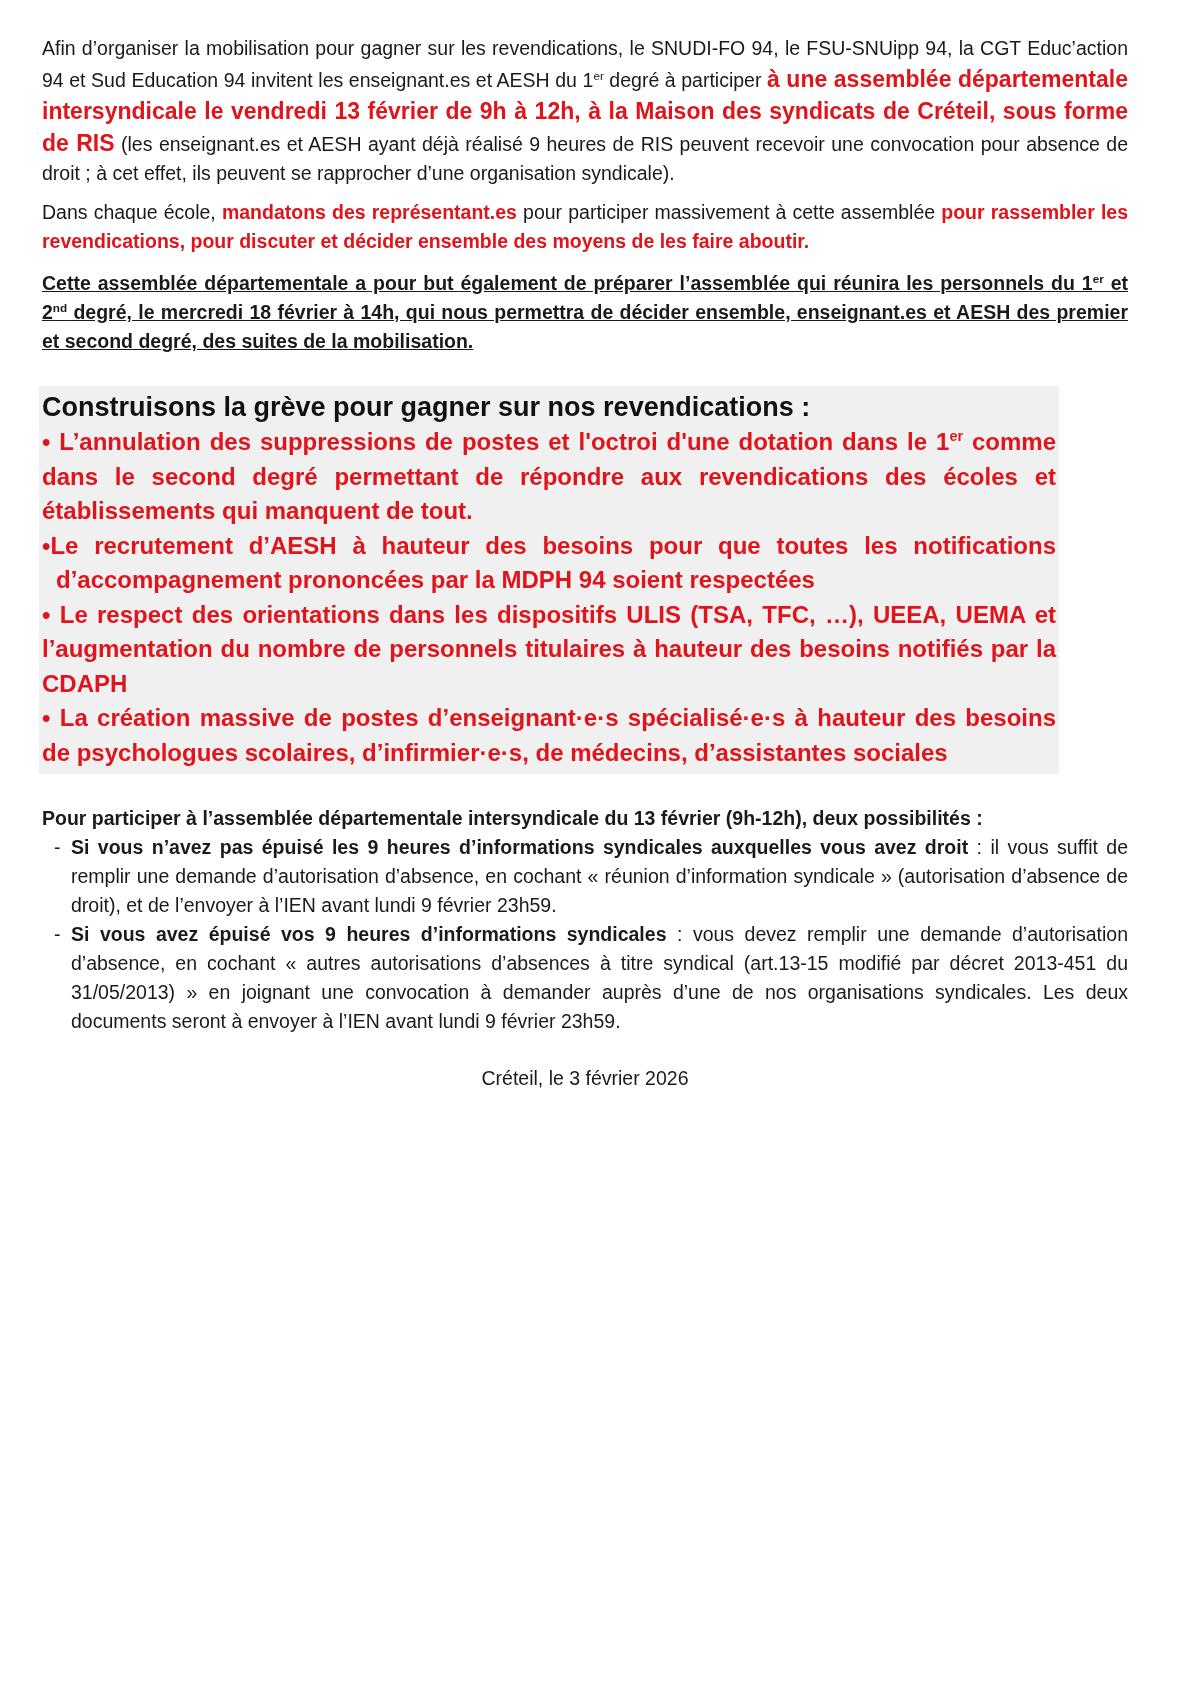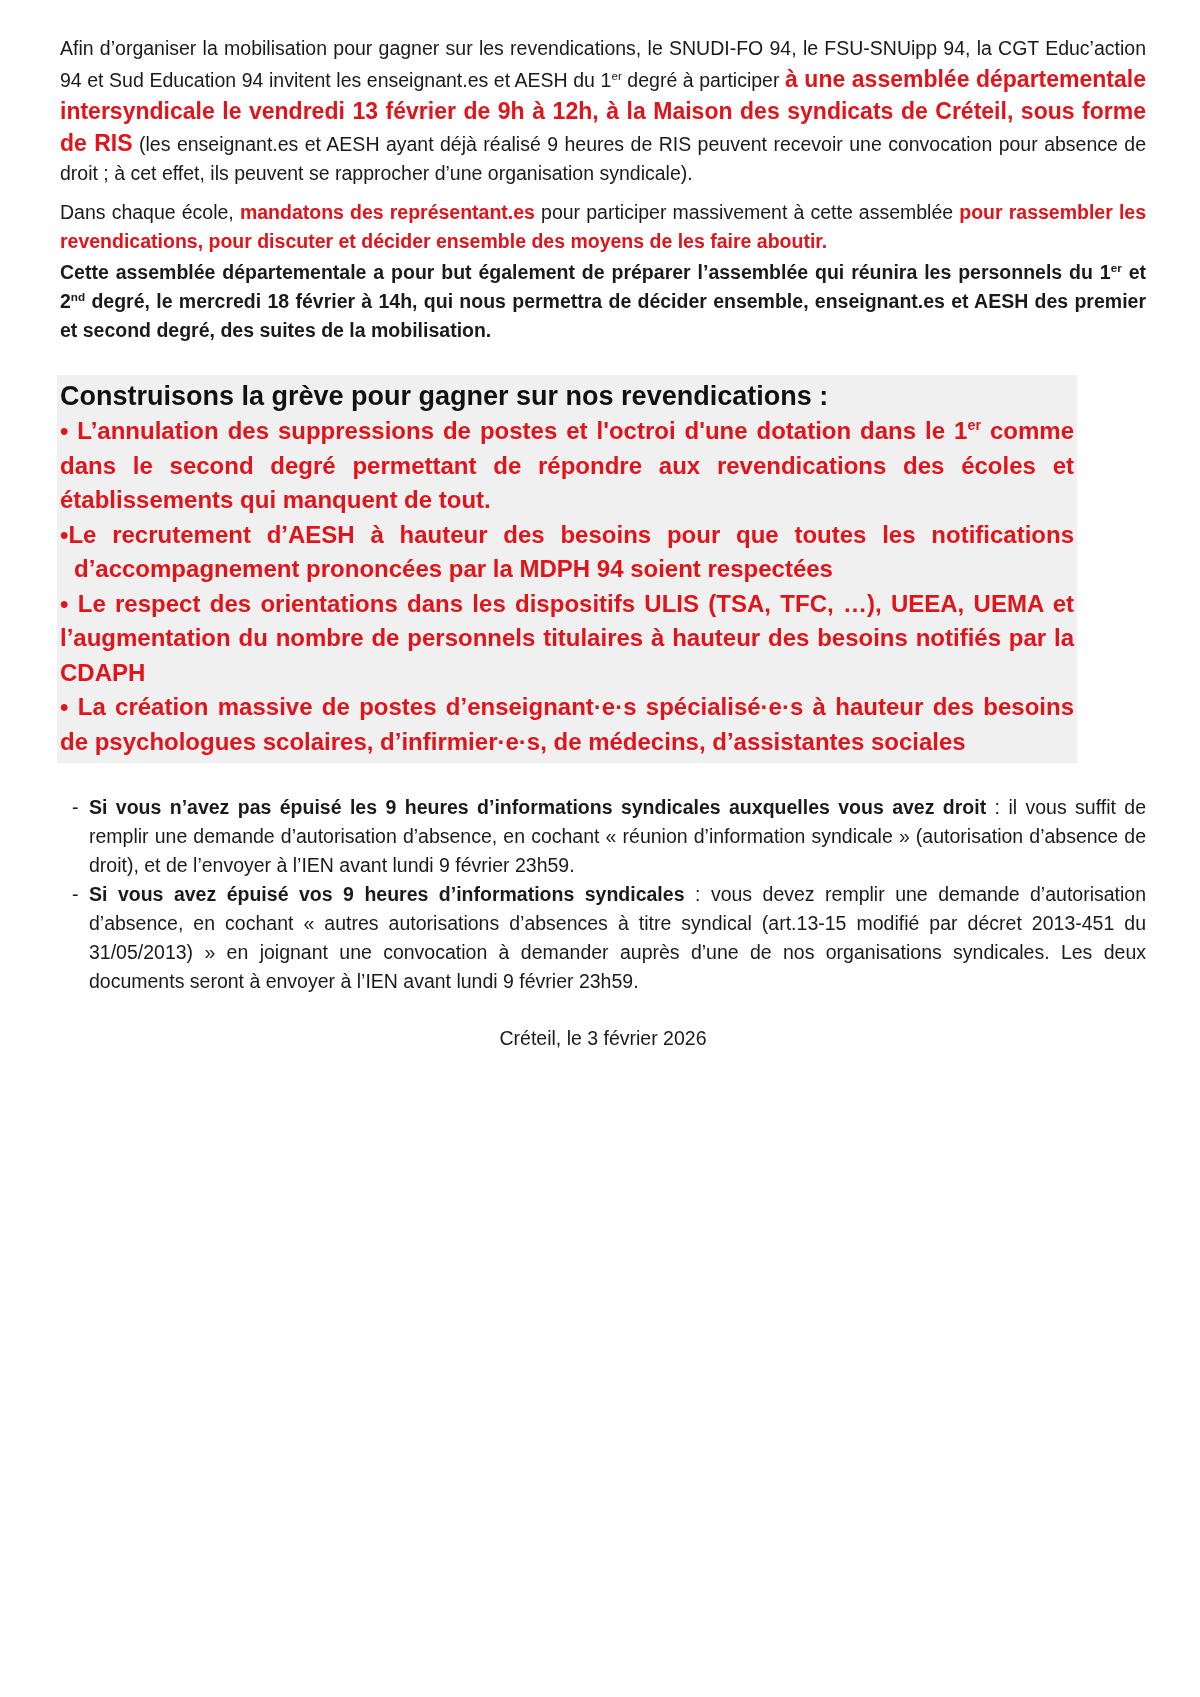--- a/index.html
+++ b/index.html
@@ -1,27 +1,27 @@
 <!DOCTYPE html>
 <html><head>
 <meta charset="utf-8">
 <style>
   html, body { margin: 0; padding: 0; background: #ffffff; }
   body { width: 1200px; height: 1697px; position: relative; overflow: hidden;
          font-family: "Liberation Sans", "DejaVu Sans", sans-serif; color: #1a1a1a; }
-  .page { position: absolute; left: 60px; top: 34px; width: 1086px; }
+  .page { position: absolute; left: 42px; top: 34px; width: 1086px; }
   p { margin: 0; text-align: justify; text-align-last: auto; }
   .body { font-size: 19.5px; line-height: 29px; }
   .red { color: #e0141b; font-weight: bold; }
   .big { font-size: 23px; line-height: 32px; }
   .bold { font-weight: bold; }
   sup { font-size: 0.6em; line-height: 0; vertical-align: 0.6em; }
   #intro { margin-bottom: 10px; }
-  #mandat { margin-bottom: 2px; }
-  #purpose { margin-bottom: 30px; font-weight: bold; }
+  #mandat { margin-bottom: 13px; }
+  #purpose { margin-bottom: 30px; font-weight: bold; text-decoration: underline; }
   .box { background: #f0f0f0; margin-left: -3px; width: 1020px; padding: 3px 3px 4px 3px; box-sizing: border-box; margin-bottom: 30px; }
   .box-title { font-size: 27px; line-height: 36px; font-weight: bold; color: #111; }
   .demand { font-size: 24px; line-height: 34.5px; color: #e0141b; font-weight: bold; text-align: justify; }
   .demand.indent { padding-left: 14px; text-indent: -14px; }
   .howto-title { font-weight: bold; font-size: 19.5px; line-height: 29px; }
   ul.opts { list-style: none; margin: 0; padding: 0; }
   ul.opts li { position: relative; padding-left: 29px; font-size: 19.5px; line-height: 29px; text-align: justify; }
   ul.opts li .dash { position: absolute; left: 12px; top: 0; }
   .sign { text-align: center; font-size: 19.5px; line-height: 29px; margin-top: 28px; }
 </style>
@@ -43,19 +43,20 @@
 
     <p class="demand indent"><span>•</span><span>Le recrutement d’AESH à hauteur des besoins pour que toutes les notifications d’accompagnement prononcées par la MDPH 94 soient respectées</span></p>
 
 
     <p class="demand"><span>•</span><span> Le respect des orientations dans les dispositifs ULIS (TSA, TFC, …), UEEA, UEMA et l’augmentation du nombre de personnels titulaires à hauteur des besoins notifiés par la CDAPH</span></p>
 
     <p class="demand"><span>•</span><span> La création massive de postes d’enseignant·e·s spécialisé·e·s à hauteur des besoins de psychologues scolaires, d’infirmier·e·s, de médecins, d’assistantes sociales</span></p>
 
   </div>
 
+  <div class="howto-title">Pour participer à l’assemblée départementale intersyndicale du 13 février (9h-12h), deux possibilités :</div>
   <ul class="opts">
     <li><span class="dash">-</span><span class="bold">Si vous n’avez pas épuisé les 9 heures d’informations syndicales auxquelles vous avez droit</span><span> : il vous suffit de remplir une demande d’autorisation d’absence, en cochant « réunion d’information syndicale » (autorisation d’absence de droit), et de l’envoyer à l’IEN avant lundi 9 février 23h59.</span></li>
     <li><span class="dash">-</span><span class="bold">Si vous avez épuisé vos 9 heures d’informations syndicales</span><span> : vous devez remplir une demande d’autorisation d’absence, en cochant « autres autorisations d’absences à titre syndical (art.13-15 modifié par décret 2013-451 du 31/05/2013) » en joignant une convocation à demander auprès d’une de nos organisations syndicales. Les deux documents seront à envoyer à l’IEN avant lundi 9 février 23h59.</span></li>
   </ul>
 
   <div class="sign">Créteil, le 3 février 2026</div>
 </div>
 
 </body></html>

